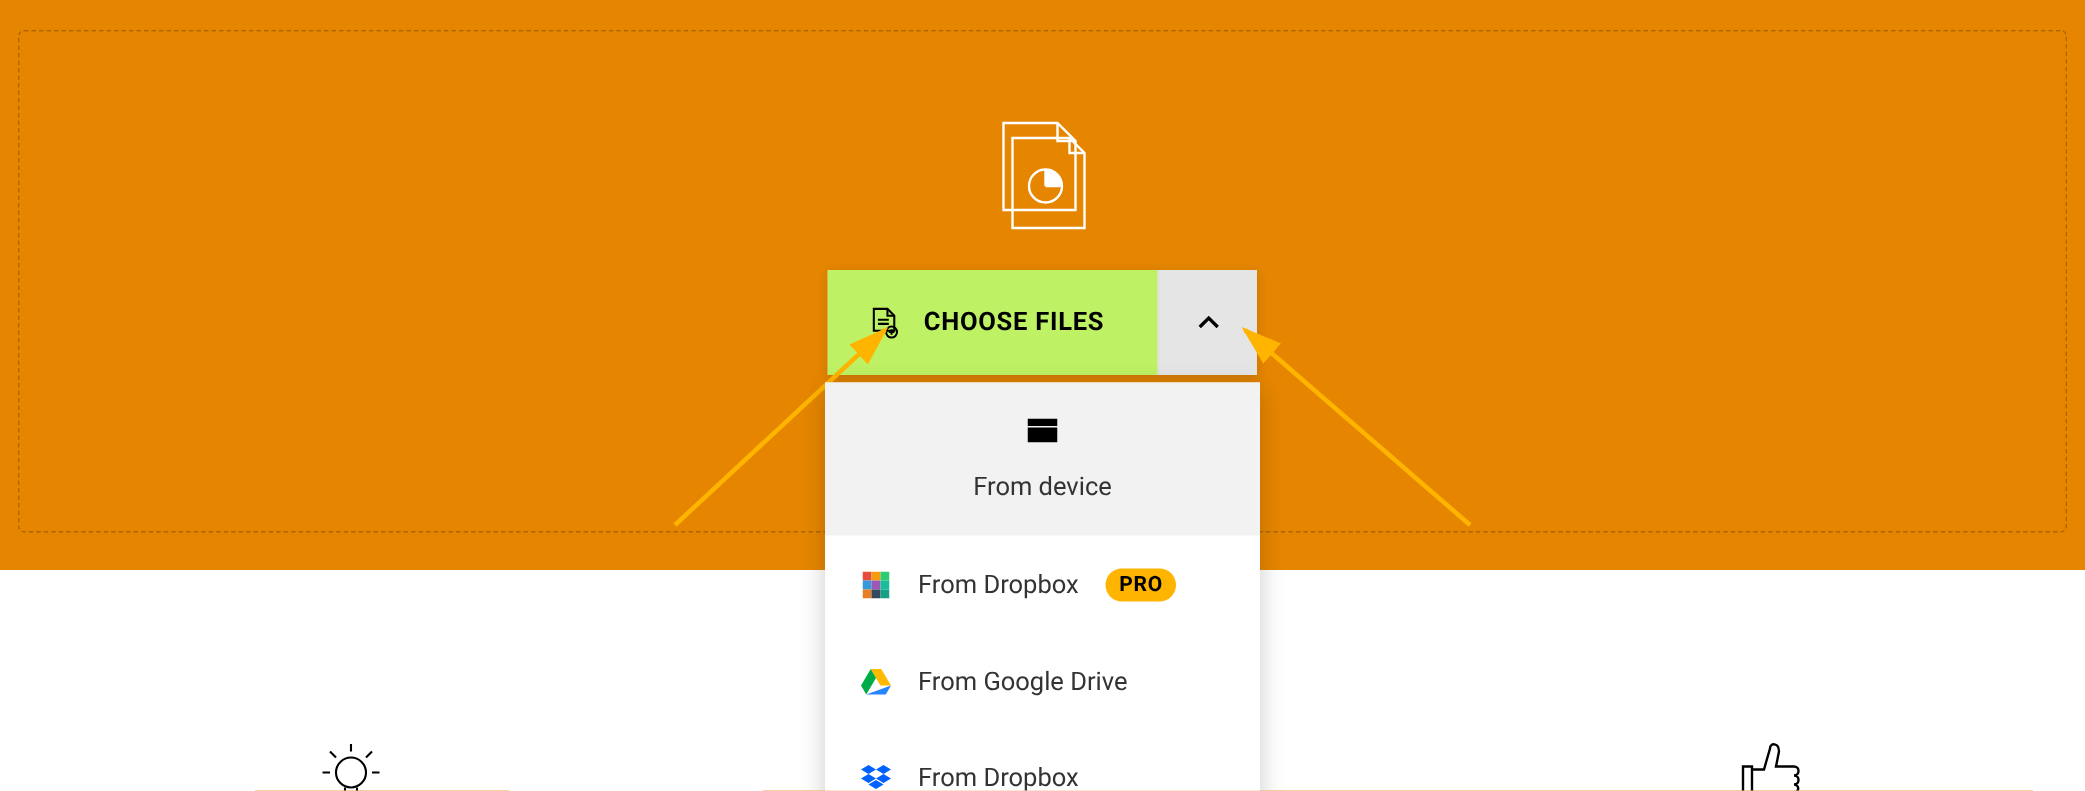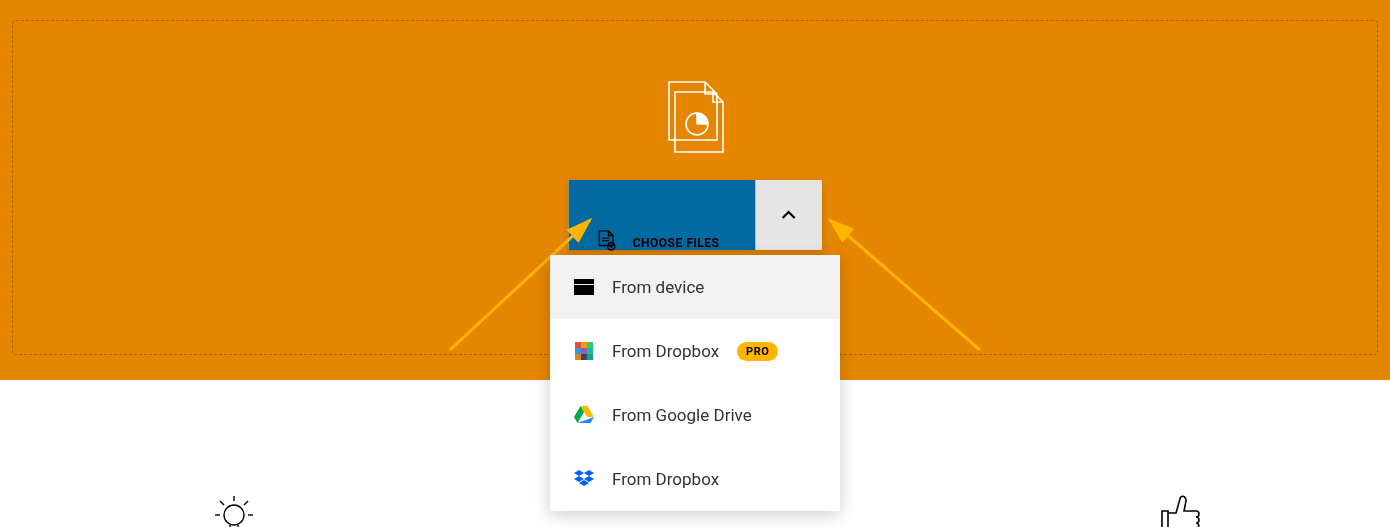--- a/index.html
+++ b/index.html
@@ -34,27 +34,27 @@
   position: absolute;
   top: 180px; left: 50%;
   transform: translateX(-50%);
   display: flex;
   background: #fff;
   box-shadow: 0 2px 8px rgba(0,0,0,0.15);
   height: 70px;
 }
 .choose-btn {
   display: flex;
-  align-items: flex-end;
+  align-items: center;
   gap: 16px;
   padding: 0 36px 0 28px;
-  background: #0369a1;
+  background: #bef264;
   cursor: pointer;
   font-weight: 700;
-  font-size: 12px;
+  font-size: 17px;
   letter-spacing: 0.5px;
 }
 .chevron-btn {
   width: 66px;
   display: flex;
   align-items: center;
   justify-content: center;
   background: #e5e5e5;
   cursor: pointer;
   border-left: 1px solid #ddd;
@@ -70,25 +70,25 @@
 }
 .dropdown-item {
   display: flex;
   align-items: center;
   gap: 18px;
   padding: 22px 24px;
   cursor: pointer;
   font-size: 17px;
   color: #333;
 }
-.dropdown-item.hover { background: #f2f2f2; }
+.dropdown-item.hover { background: #f2f2f2; flex-direction: column; }
 .pro-badge {
   background: #ffb400;
   color: #000;
-  font-size: 11px;
+  font-size: 14px;
   font-weight: 700;
   padding: 3px 9px;
   border-radius: 12px;
   letter-spacing: 0.5px;
 }
 
 .arrow-svg { position: absolute; pointer-events: none; }
 .arrow-left { top: 210px; left: 445px; }
 .arrow-right { top: 210px; left: 820px; }
 

